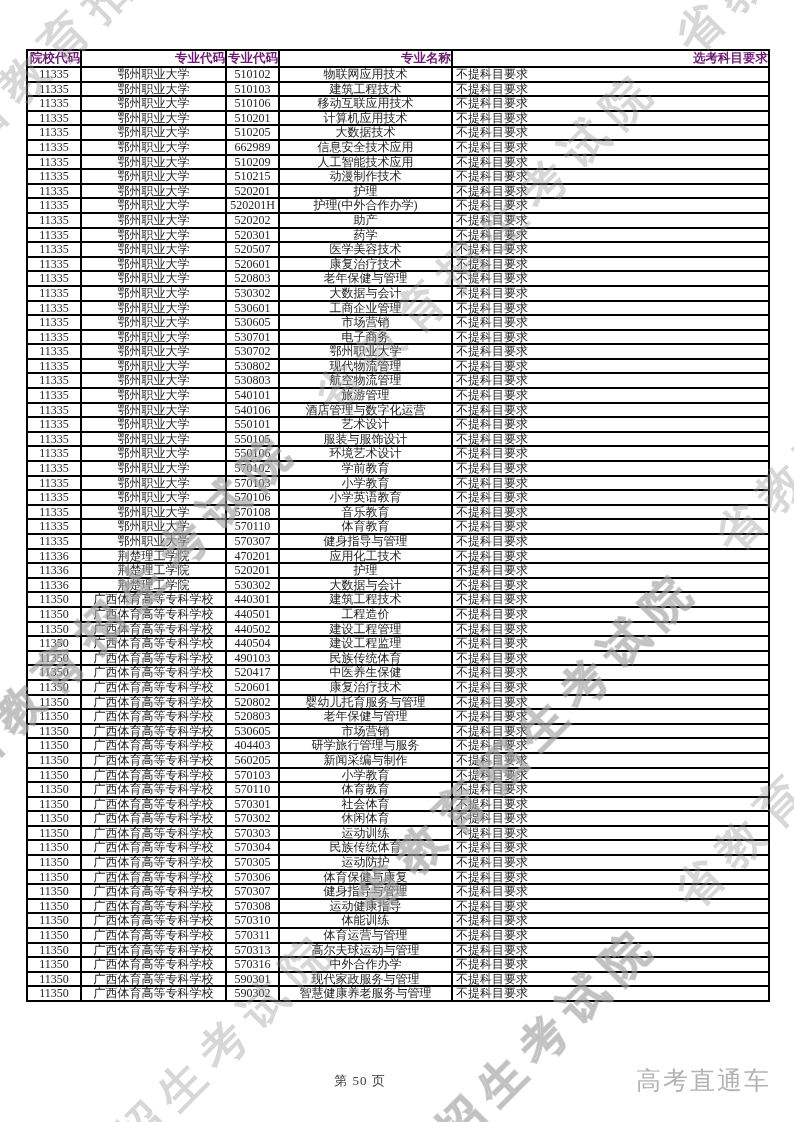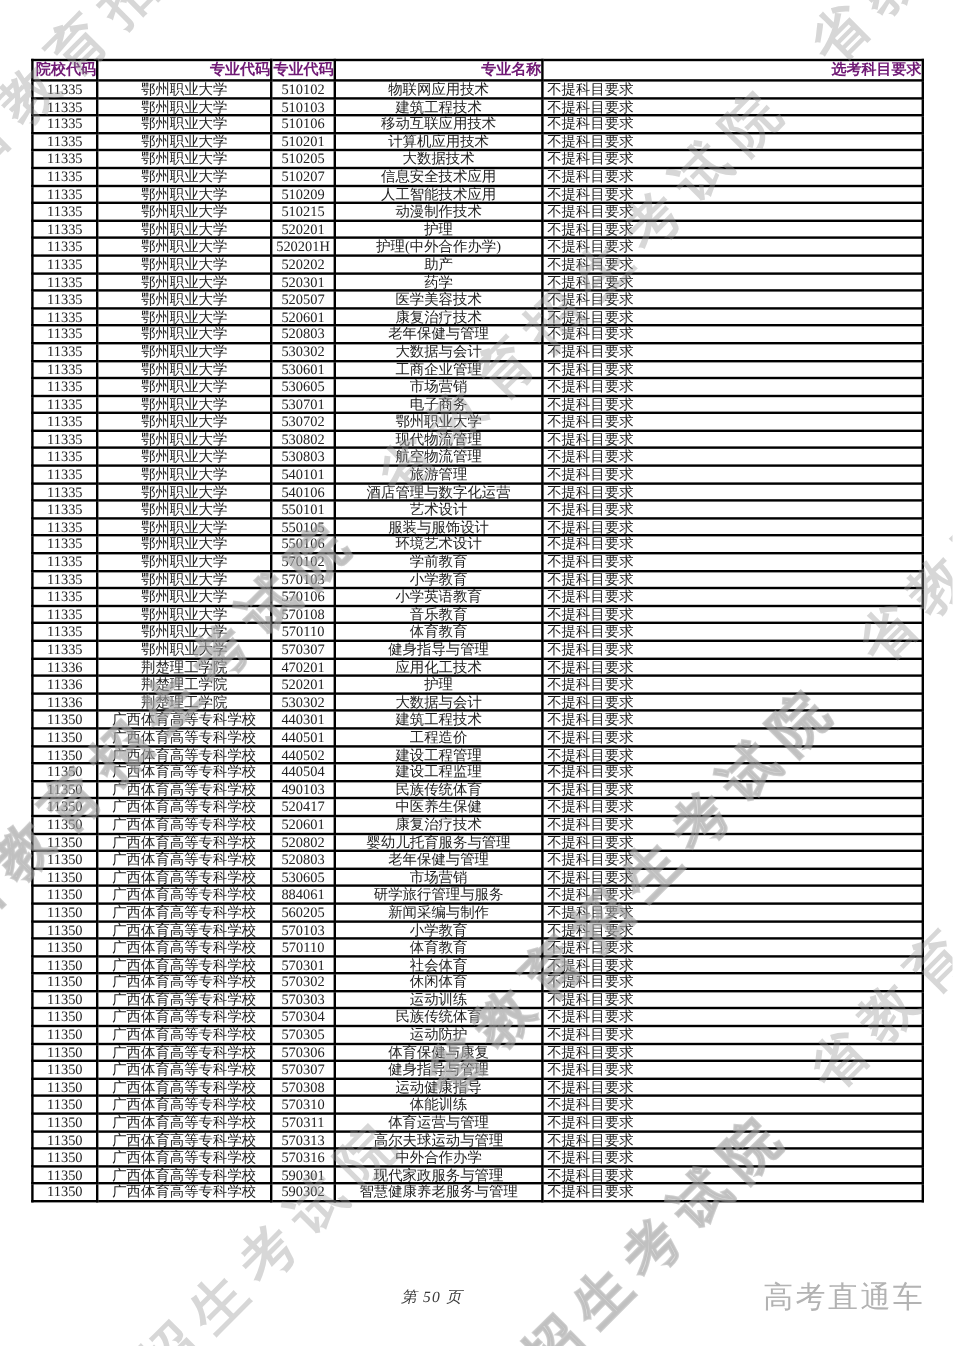--- a/index.html
+++ b/index.html
@@ -34,21 +34,21 @@
     text-align:center;
     color:#222;
   }
   table.req td.col-req{
     text-align:left;
     padding-left:3px;
   }
   
   .page-number{
     position:absolute;left:300px;top:1072px;width:120px;
-    text-align:center;font-size:13px;color:#3a3a3a;letter-spacing:1px;font-style:italic;
+    text-align:center;font-size:13px;color:#3a3a3a;letter-spacing:1px;
   }
   .brand{
     position:absolute;left:636px;top:1064px;
     font-size:25px;color:#b3b3b3;letter-spacing:2px;
     font-family:Liberation Sans, sans-serif;
   }
   
   .wm-layer{
     position:absolute;left:0;top:0;width:794px;height:1122px;
     pointer-events:none;overflow:hidden;z-index:5;
@@ -129,21 +129,21 @@
         <tr>
       <td>11335</td>
       <td>鄂州职业大学</td>
       <td>510205</td>
       <td>大数据技术</td>
       <td class="col-req">不提科目要求</td>
     </tr>
         <tr>
       <td>11335</td>
       <td>鄂州职业大学</td>
-      <td>510207</td>
+      <td>662989</td>
       <td>信息安全技术应用</td>
       <td class="col-req">不提科目要求</td>
     </tr>
         <tr>
       <td>11335</td>
       <td>鄂州职业大学</td>
       <td>510209</td>
       <td>人工智能技术应用</td>
       <td class="col-req">不提科目要求</td>
     </tr>
@@ -416,21 +416,21 @@
         <tr>
       <td>11350</td>
       <td>广西体育高等专科学校</td>
       <td>530605</td>
       <td>市场营销</td>
       <td class="col-req">不提科目要求</td>
     </tr>
         <tr>
       <td>11350</td>
       <td>广西体育高等专科学校</td>
-      <td>884061</td>
+      <td>404403</td>
       <td>研学旅行管理与服务</td>
       <td class="col-req">不提科目要求</td>
     </tr>
         <tr>
       <td>11350</td>
       <td>广西体育高等专科学校</td>
       <td>560205</td>
       <td>新闻采编与制作</td>
       <td class="col-req">不提科目要求</td>
     </tr>

